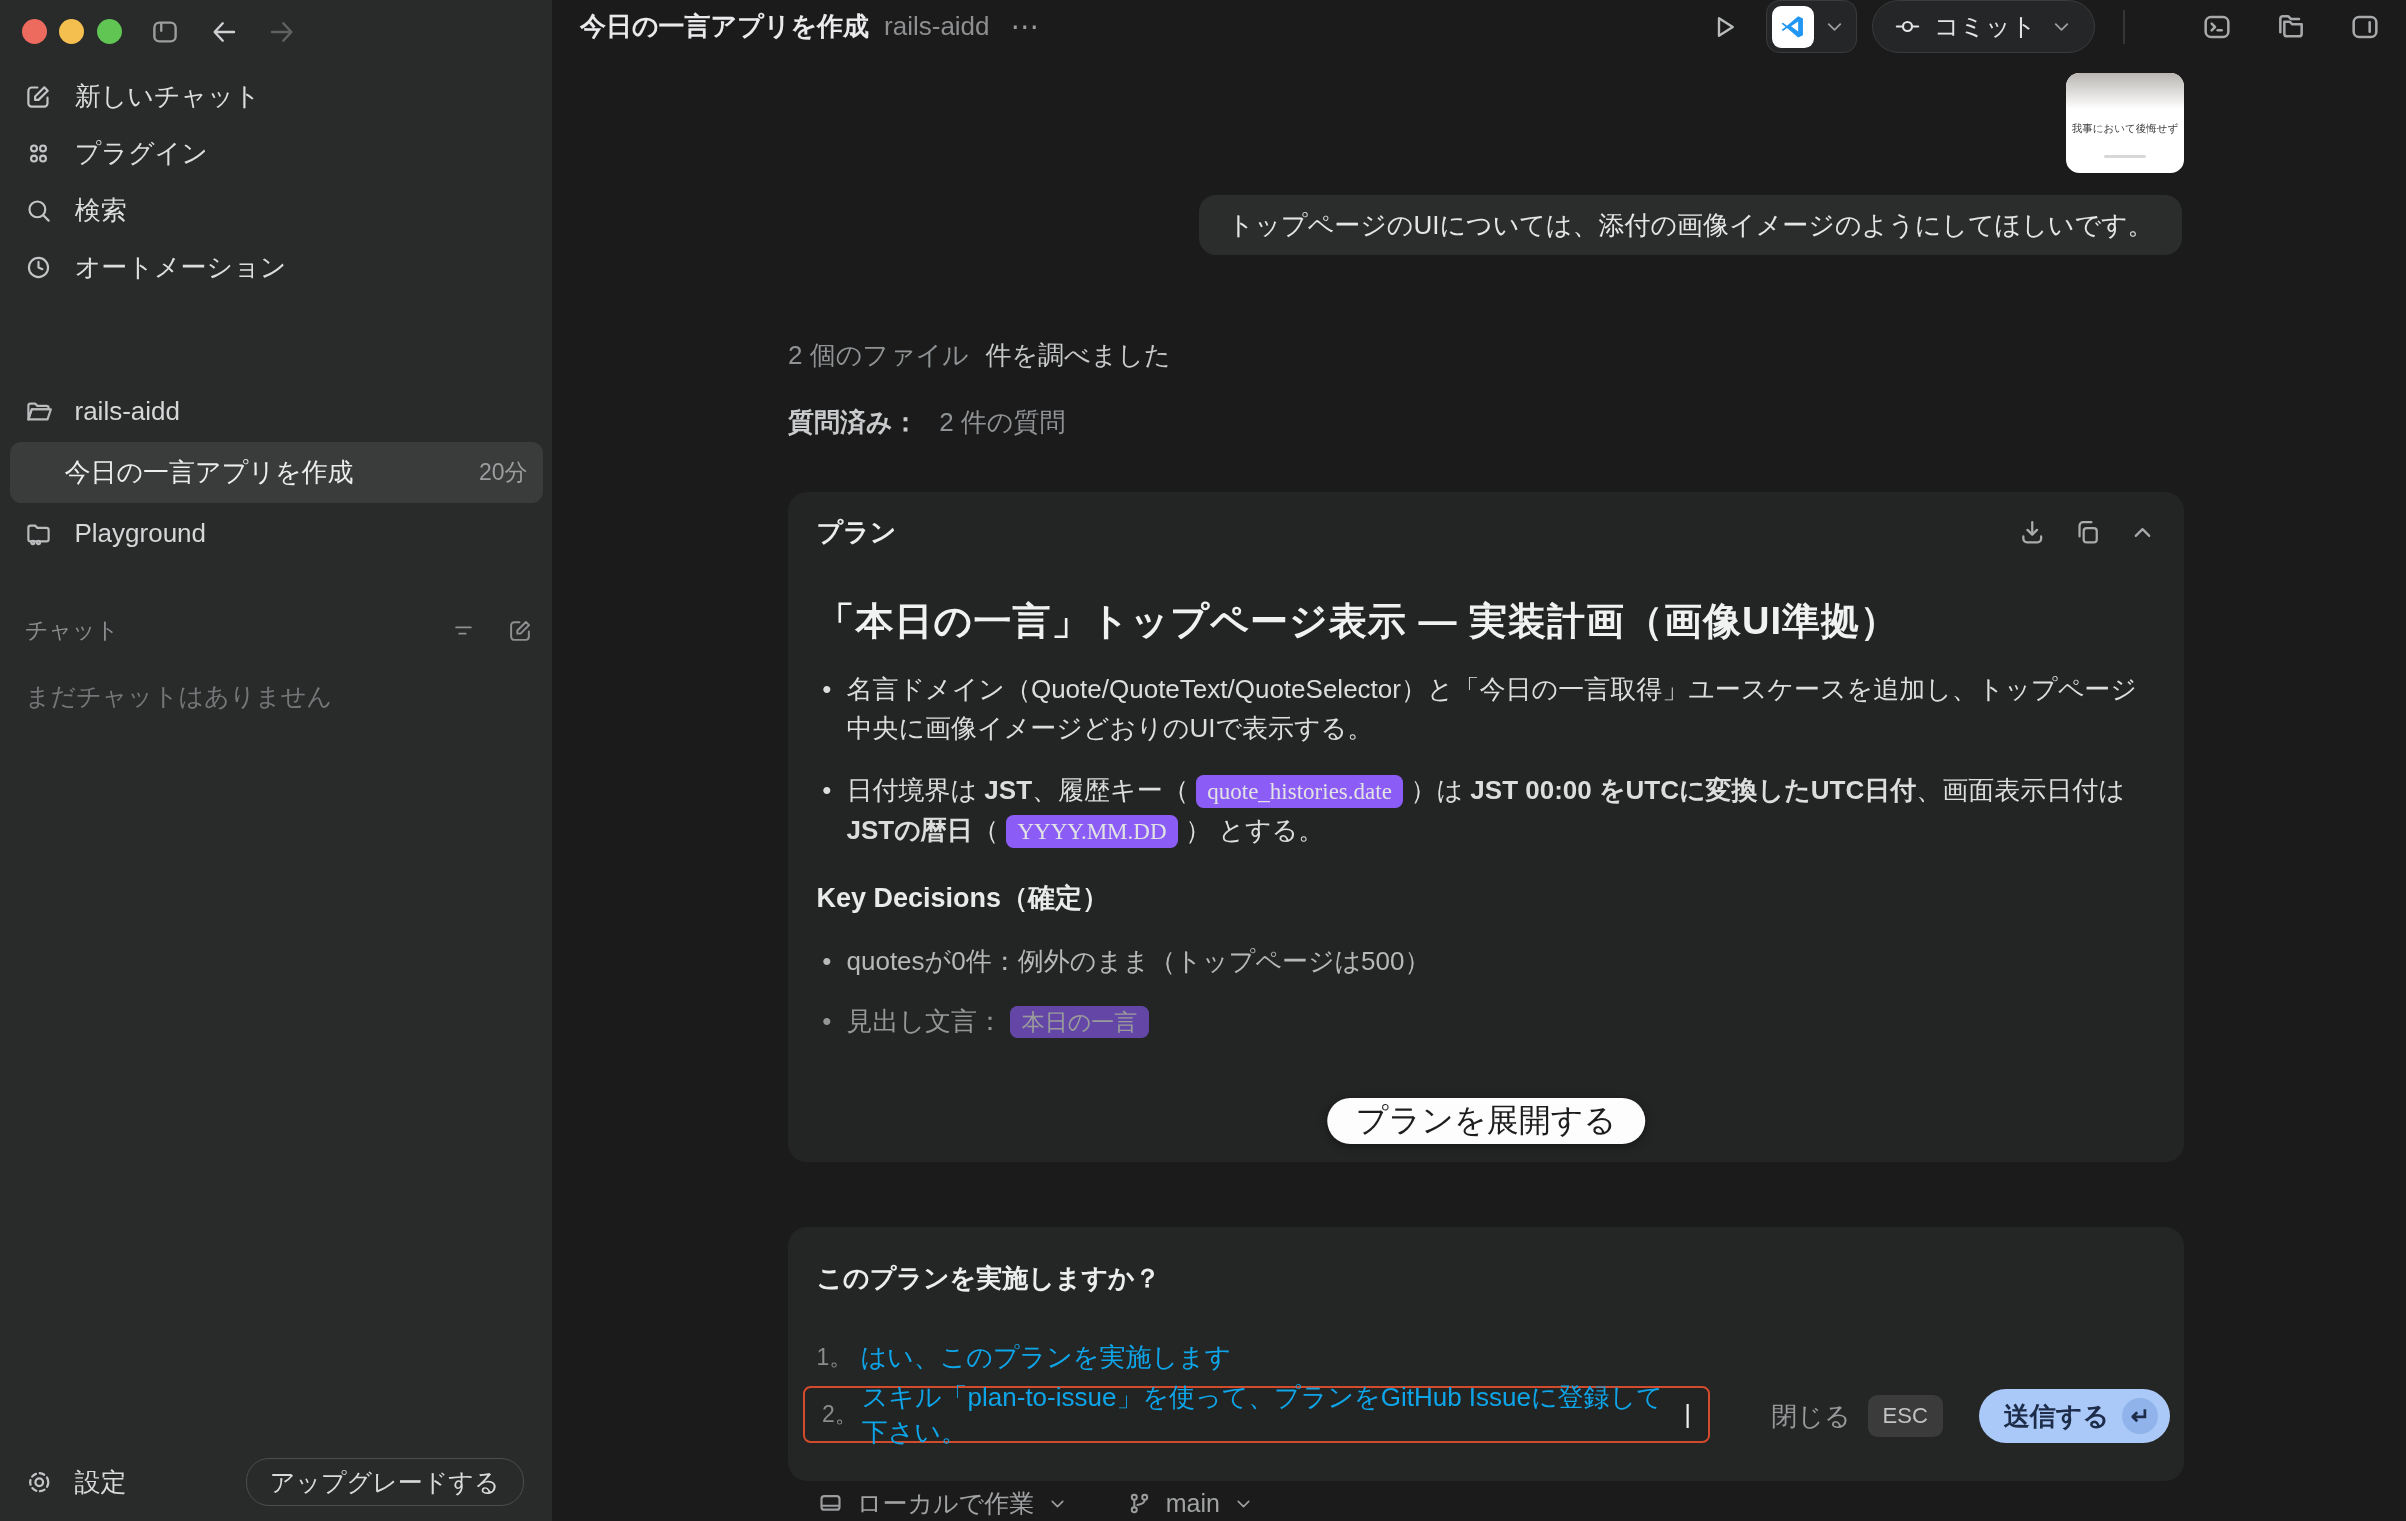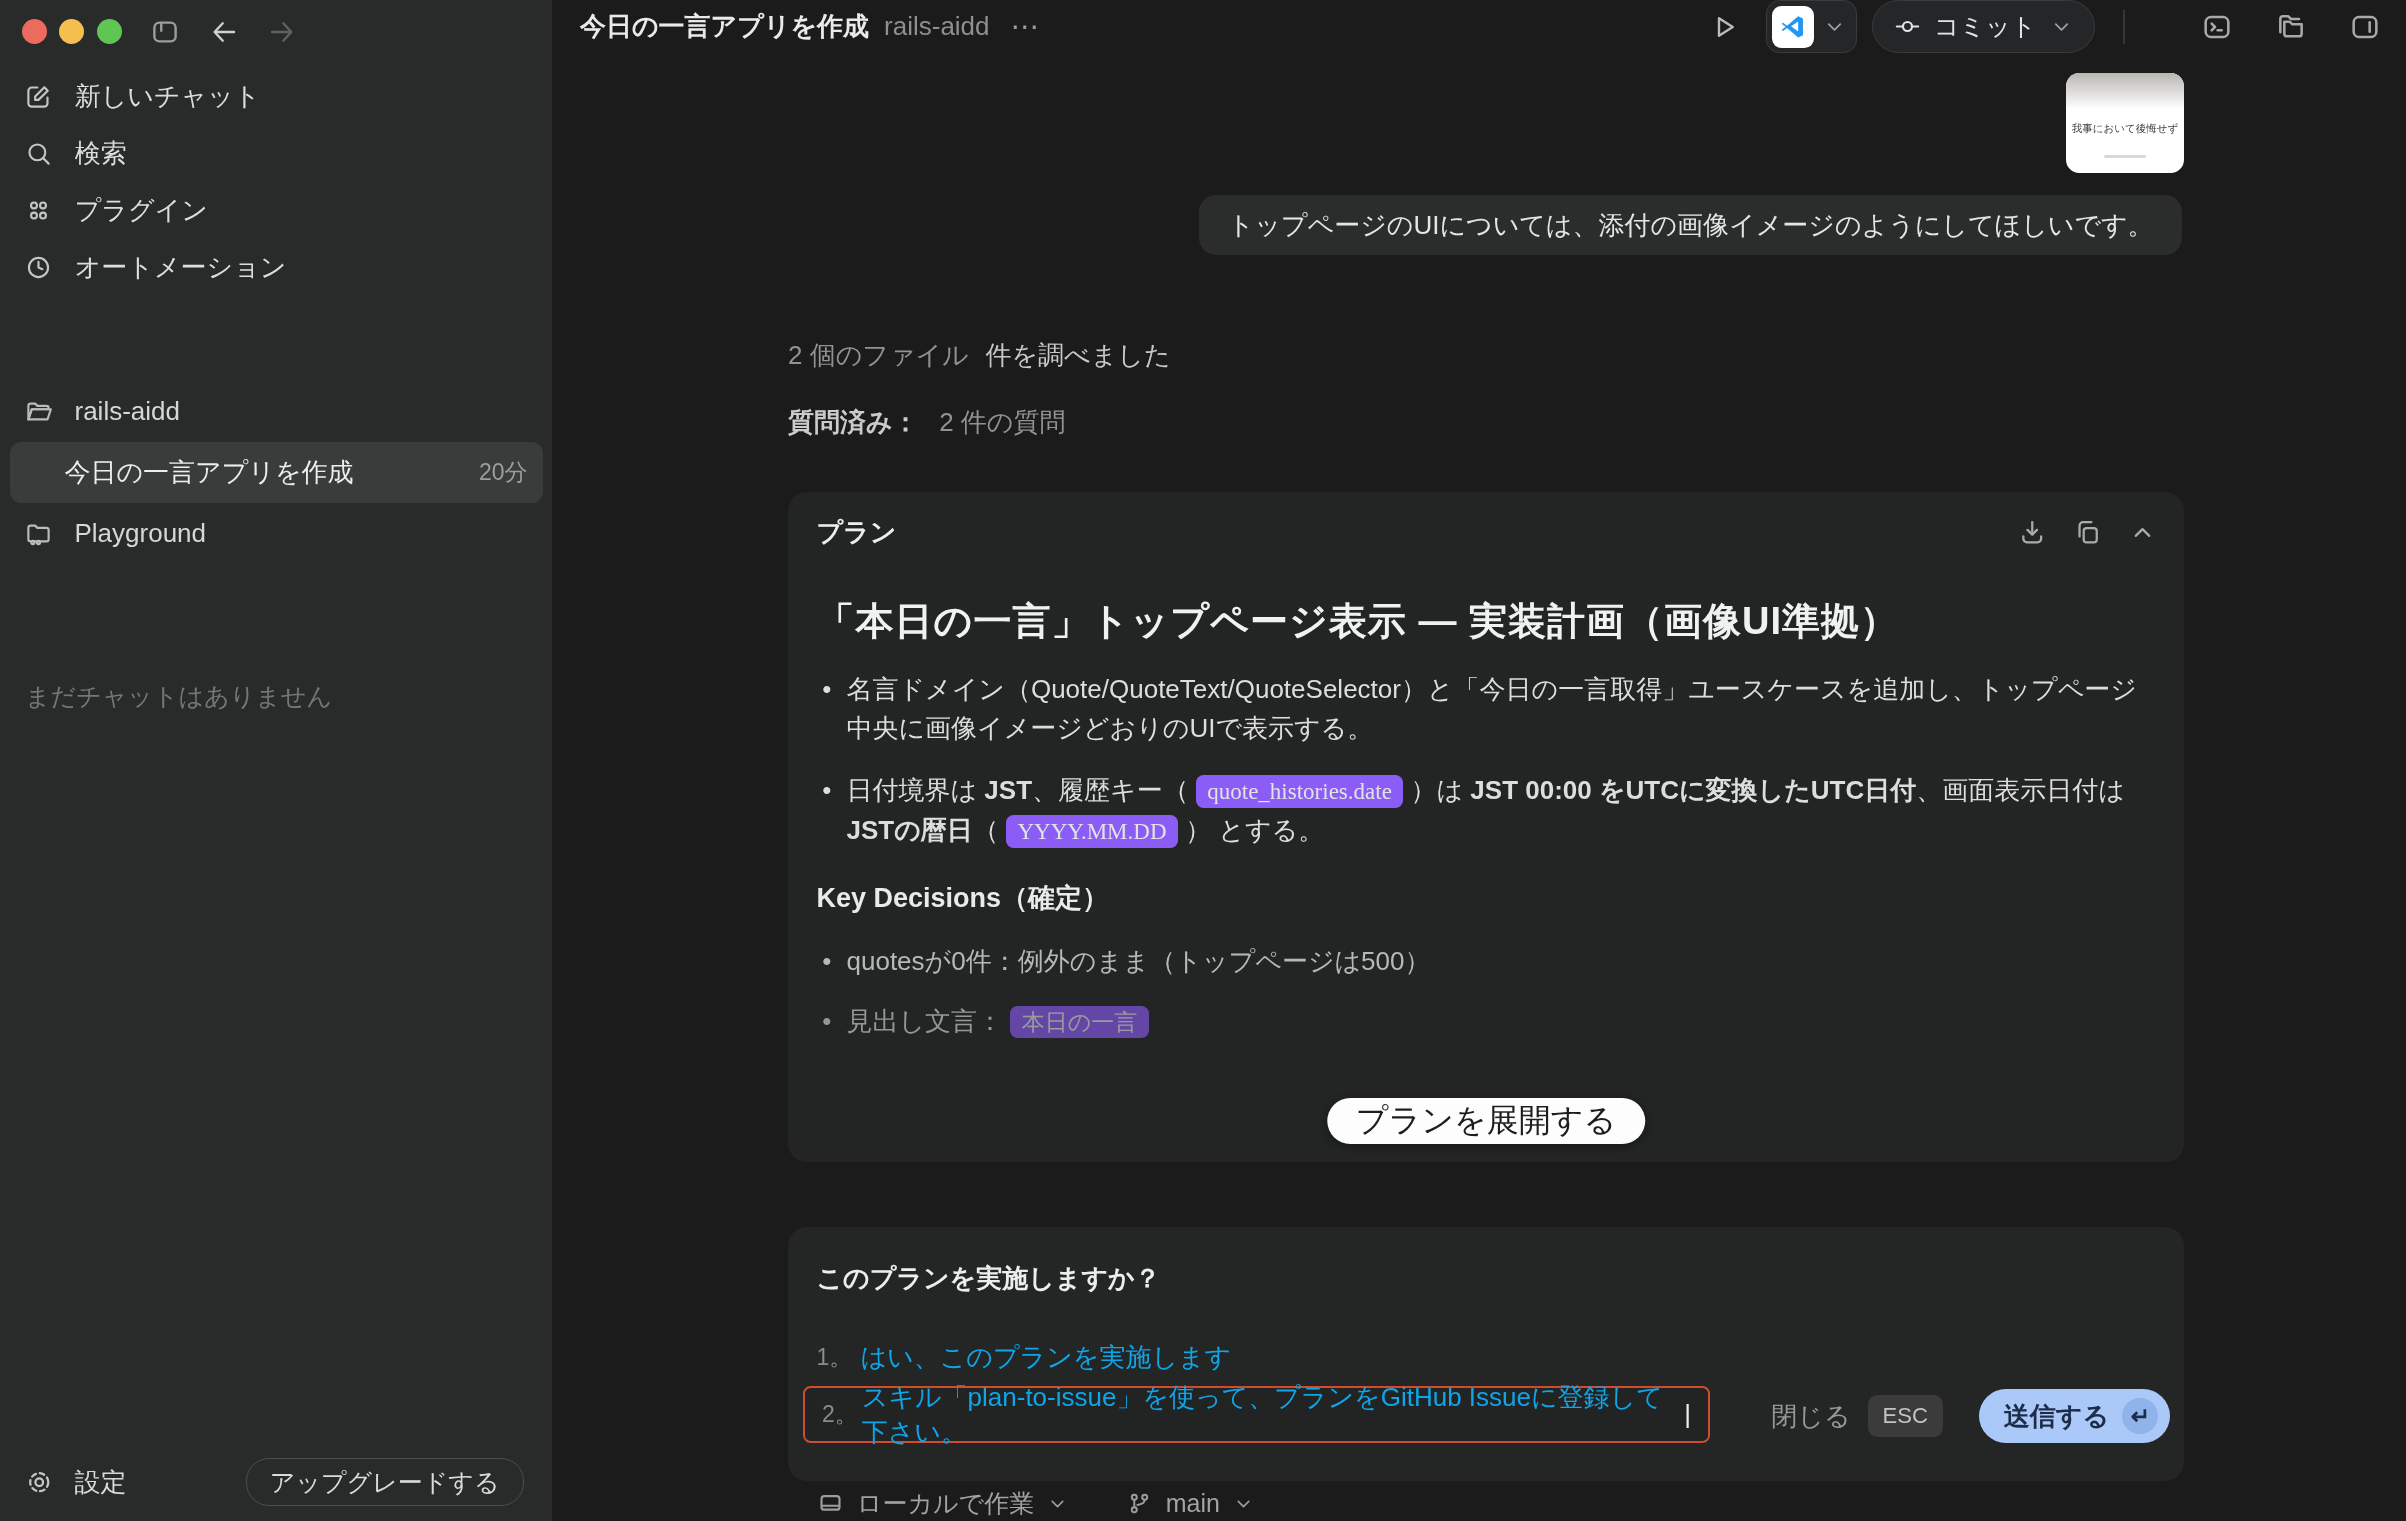--- a/index.html
+++ b/index.html
@@ -147,40 +147,40 @@
           <svg class="ic" width="27" height="27" viewBox="0 0 24 24">
               <path d="M20 13v5a3 3 0 0 1-3 3H6a3 3 0 0 1-3-3V7a3 3 0 0 1 3-3h5"></path>
               <path d="M17.2 3.8l3 3L12 15h-3v-3z"></path>
             </svg>
         </span>
         <span>新しいチャット</span>
       </div>
       <div class="nav-item">
         <span class="nico">
           <svg class="ic" width="27" height="27" viewBox="0 0 24 24">
-              <circle cx="11" cy="11" r="7"></circle>
-              <line x1="16.5" y1="16.5" x2="21" y2="21"></line>
-            </svg>
-        </span>
-        <span>検索</span>
-      </div>
-      <div class="nav-item">
-        <span class="nico">
-          <svg class="ic" width="27" height="27" viewBox="0 0 24 24">
               <circle cx="8" cy="7.5" r="2.6"></circle>
               <circle cx="16" cy="7.5" r="2.6"></circle>
               <circle cx="8" cy="16.5" r="2.6"></circle>
               <circle cx="16" cy="16.5" r="2.6"></circle>
             </svg>
         </span>
         <span>プラグイン</span>
       </div>
       <div class="nav-item">
         <span class="nico">
           <svg class="ic" width="27" height="27" viewBox="0 0 24 24">
+              <circle cx="11" cy="11" r="7"></circle>
+              <line x1="16.5" y1="16.5" x2="21" y2="21"></line>
+            </svg>
+        </span>
+        <span>検索</span>
+      </div>
+      <div class="nav-item">
+        <span class="nico">
+          <svg class="ic" width="27" height="27" viewBox="0 0 24 24">
               <circle cx="12" cy="12" r="8.5"></circle>
               <polyline points="12,7 12,12 15.5,13.5"></polyline>
             </svg>
         </span>
         <span>オートメーション</span>
       </div>
     </nav>
 
 
     <div class="proj-list">
@@ -202,20 +202,36 @@
           <svg class="ic" width="27" height="27" viewBox="0 0 24 24">
               <path d="M3 7a2 2 0 0 1 2-2h4l2 2h8a2 2 0 0 1 2 2v8a2 2 0 0 1-2 2H5a2 2 0 0 1-2-2z"></path>
               <circle cx="7" cy="20" r="1.4"></circle>
               <circle cx="12" cy="20" r="1.4"></circle>
             </svg>
         </span>
         <span>Playground</span>
       </div>
     </div>
 
+    <div class="sec-head" style="top:615px;">
+      <span>チャット</span>
+      <span class="sp"></span>
+      <button class="hic">
+        <svg class="ic" width="25" height="25" viewBox="0 0 24 24">
+            <line x1="5" y1="9" x2="19" y2="9"></line>
+            <line x1="8" y1="15" x2="14" y2="15"></line>
+          </svg>
+      </button>
+      <button class="hic">
+        <svg class="ic" width="25" height="25" viewBox="0 0 24 24">
+            <path d="M20 13v5a3 3 0 0 1-3 3H6a3 3 0 0 1-3-3V7a3 3 0 0 1 3-3h5"></path>
+            <path d="M17.2 3.8l3 3L12 15h-3v-3z"></path>
+          </svg>
+      </button>
+    </div>
 
     <div class="empty-chats">まだチャットはありません</div>
 
     <div class="side-foot">
       <button class="settings">
         <span class="nico">
           <svg class="ic" width="28.5" height="28.5" viewBox="0 0 24 24">
               <circle cx="12" cy="12" r="3.2"></circle>
               <circle cx="12" cy="12" r="7.6" stroke-dasharray="4 3.2"></circle>
             </svg>

